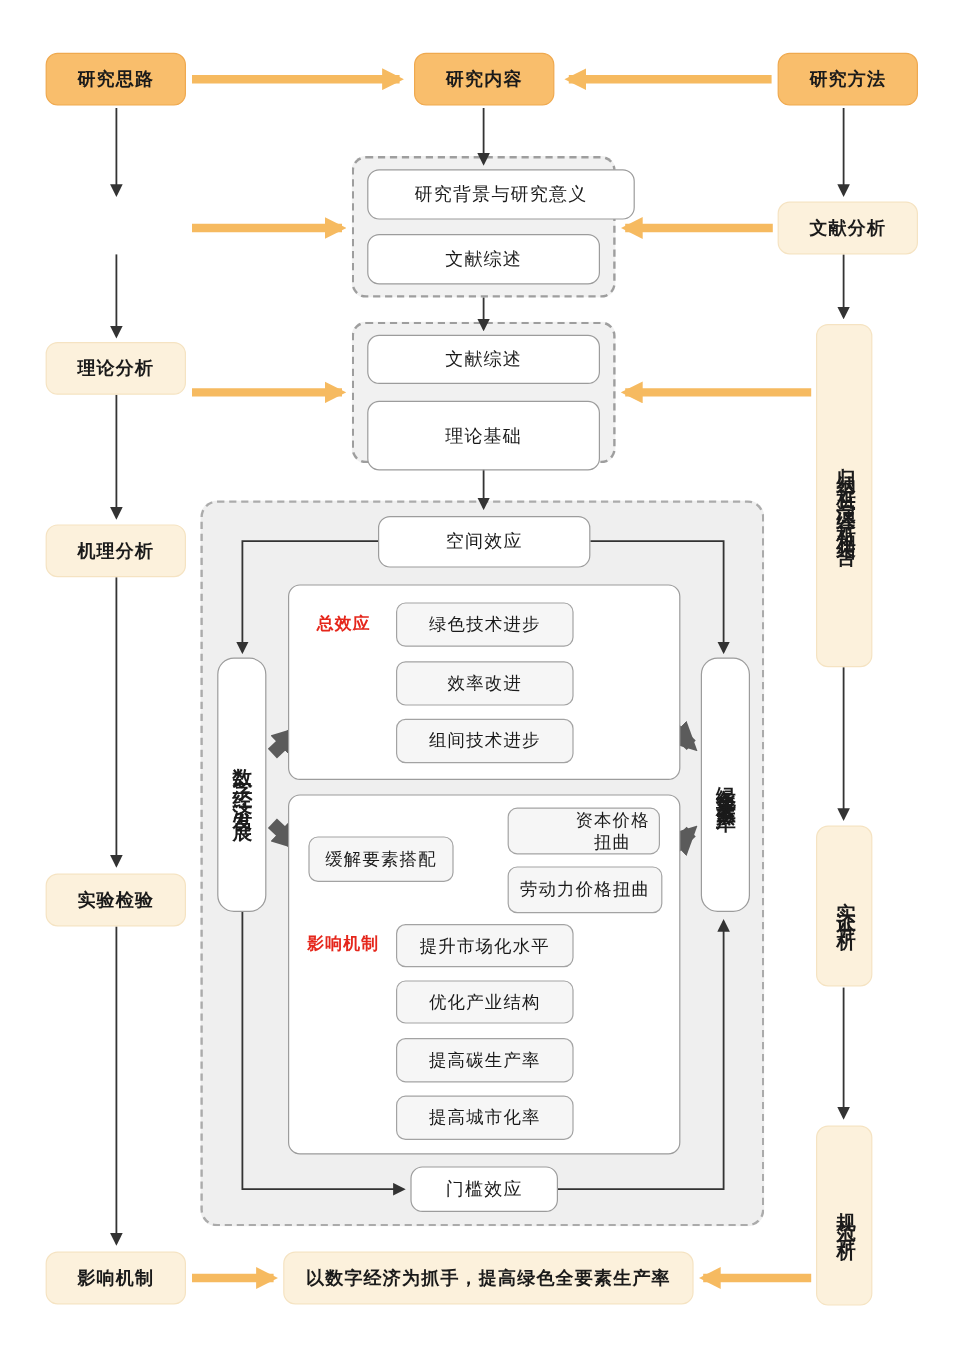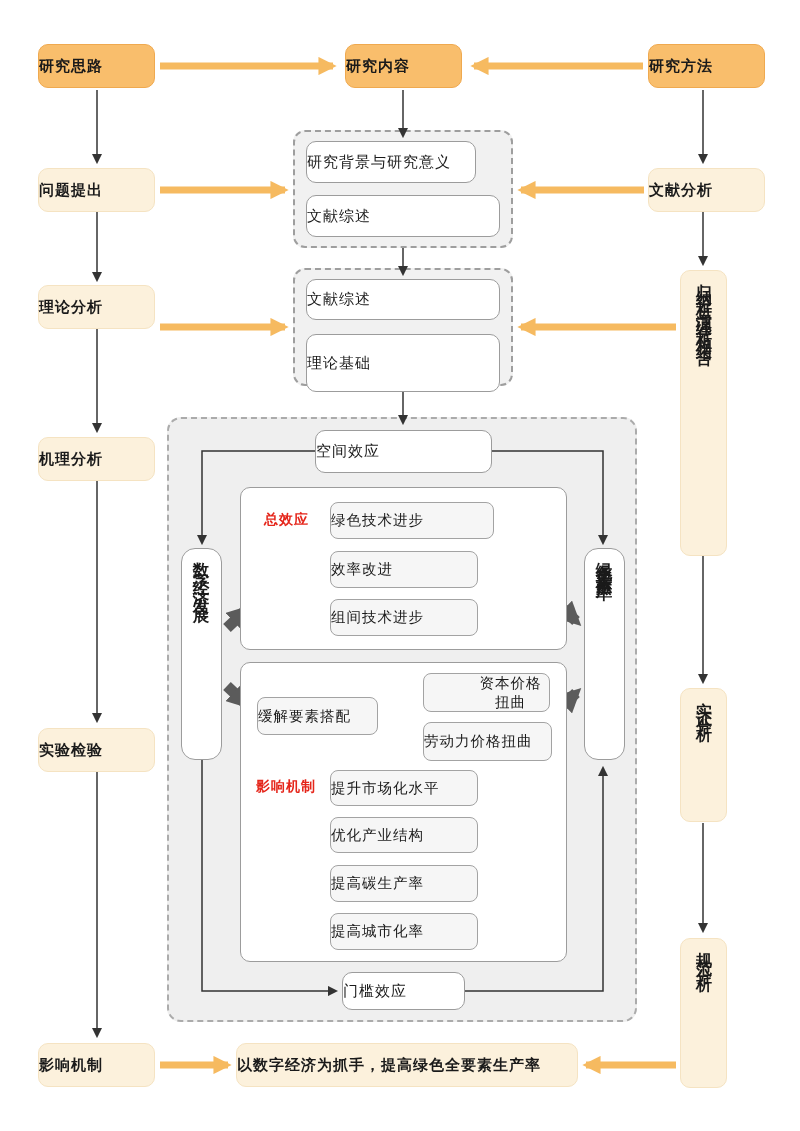--- a/index.html
+++ b/index.html
@@ -8,21 +8,21 @@
     font-family:"Liberation Sans","DejaVu Sans",sans-serif;
     color:#1a1a1a;overflow:hidden;background:#ffffff;
   }
   .abs{position:absolute;box-sizing:border-box;}
   
   .panel-gray{background:#efefef;border:2px dashed #ababab;border-radius:14px;z-index:1;}
   .panel-dashed{background:#f1f1f1;border:2px dashed #9e9e9e;border-radius:12px;z-index:1;}
   
   svg.wires{position:absolute;left:0;top:0;z-index:2;}
   
-  .node{display:flex;align-items:center;text-align:center;
+  .node{display:flex;align-items:center;justify-content:center;text-align:center;
         font-size:15px;font-weight:600;letter-spacing:1px;z-index:3;}
   .box-orange{background:#f9be6c;border:1px solid #efa94f;border-radius:10px;}
   .box-cream{background:#fcf1dc;border:1px solid #f5e3c2;border-radius:10px;}
   .box-white{background:#ffffff;border:1.5px solid #9c9c9c;border-radius:10px;}
   .box-inner{background:#ffffff;border:1.5px solid #9c9c9c;border-radius:10px;z-index:2;}
   .box-item{background:#f6f6f6;border:1.5px solid #a3a3a3;border-radius:8px;font-size:14.5px;}
   .vert{writing-mode:vertical-rl;text-orientation:upright;}
   .label-red{color:#e5261b;font-size:14px;font-weight:700;letter-spacing:1px;z-index:3;}
 </style>
 </head>
@@ -89,23 +89,20 @@
   <div class="abs node box-orange" style="left:38px;top:44px;width:117px;height:44px;">
       <span>研究思路</span>
     </div>
   <div class="abs node box-orange" style="left:345px;top:44px;width:117px;height:44px;">
       <span>研究内容</span>
     </div>
   <div class="abs node box-orange" style="left:648px;top:44px;width:117px;height:44px;">
       <span>研究方法</span>
     </div>
 
-  <div class="abs node box-cream" style="left:38px;top:168px;width:117px;height:44px;">
-      <span>问题提出</span>
-    </div>
   <div class="abs node box-cream" style="left:38px;top:285px;width:117px;height:44px;">
       <span>理论分析</span>
     </div>
   <div class="abs node box-cream" style="left:38px;top:437px;width:117px;height:44px;">
       <span>机理分析</span>
     </div>
   <div class="abs node box-cream" style="left:38px;top:728px;width:117px;height:44px;">
       <span>实验检验</span>
     </div>
   <div class="abs node box-cream" style="left:38px;top:1043px;width:117px;height:44px;">
@@ -118,41 +115,41 @@
   <div class="abs node box-cream vert" style="left:680px;top:270px;width:47px;height:286px;font-size:16px;letter-spacing:6px;">
       <span>归纳分析与演绎分析相结合</span>
     </div>
   <div class="abs node box-cream vert" style="left:680px;top:688px;width:47px;height:134px;font-size:16px;letter-spacing:8px;">
       <span>实证分析</span>
     </div>
   <div class="abs node box-cream vert" style="left:680px;top:938px;width:47px;height:150px;font-size:16px;letter-spacing:8px;">
       <span>规范分析</span>
     </div>
 
-  <div class="abs node box-white" style="left:306px;top:141px;width:170px;height:42px;font-weight:500;">
+  <div class="abs node box-white" style="left:306px;top:141px;width:223px;height:42px;font-weight:500;">
       <span>研究背景与研究意义</span>
     </div>
   <div class="abs node box-white" style="left:306px;top:195px;width:194px;height:42px;font-weight:500;">
       <span>文献综述</span>
     </div>
 
   <div class="abs node box-white" style="left:306px;top:279px;width:194px;height:41px;font-weight:500;">
       <span>文献综述</span>
     </div>
   <div class="abs node box-white" style="left:306px;top:334px;width:194px;height:58px;font-weight:500;">
       <span>理论基础</span>
     </div>
 
   <div class="abs node box-white" style="left:315px;top:430px;width:177px;height:43px;font-weight:500;">
       <span>空间效应</span>
     </div>
 
   <div class="abs box-inner" style="left:240px;top:487px;width:327px;height:163px;"></div>
   <div class="abs label-red" style="left:264px;top:511px;"><span>总效应</span></div>
-  <div class="abs node box-item" style="left:330px;top:502px;width:164px;height:37px;font-weight:500;">
+  <div class="abs node box-item" style="left:330px;top:502px;width:148px;height:37px;font-weight:500;">
       <span>绿色技术进步</span>
     </div>
   <div class="abs node box-item" style="left:330px;top:551px;width:148px;height:37px;font-weight:500;">
       <span>效率改进</span>
     </div>
   <div class="abs node box-item" style="left:330px;top:599px;width:148px;height:37px;font-weight:500;">
       <span>组间技术进步</span>
     </div>
 
   <div class="abs box-inner" style="left:240px;top:662px;width:327px;height:300px;"></div>

